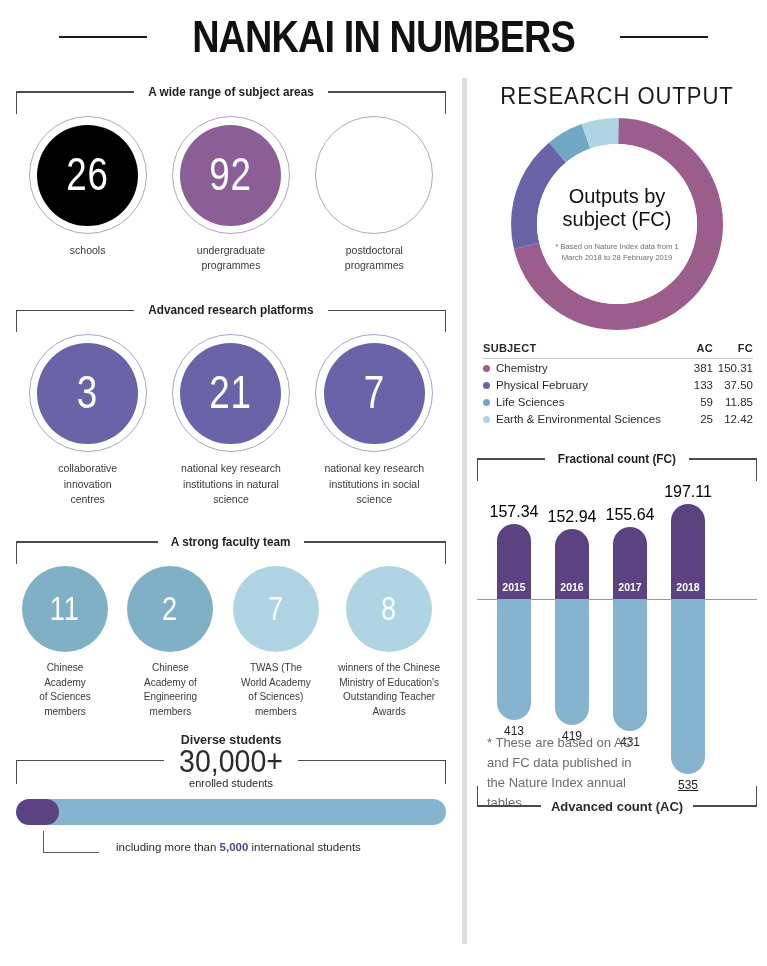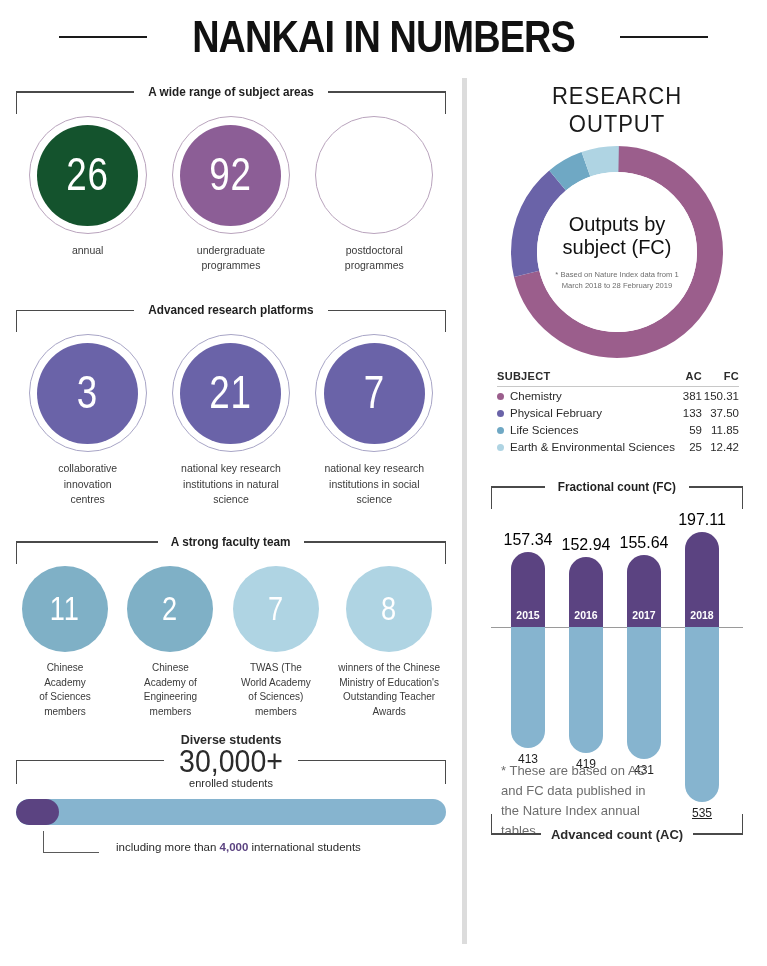--- a/index.html
+++ b/index.html
@@ -27,21 +27,21 @@
     letter-spacing: -1px;
     transform: scaleX(0.86);
     white-space: nowrap;
     color: #111111;
   }
 
   
   #columns { display: flex; height: 896px; }
   #left-col { width: 462px; position: relative; padding: 0 16px; }
   #vdivider { width: 5px; background: #dcdcdc; margin-top: 8px; height: 866px; }
-  #right-col { width: 300px; position: relative; padding: 0 24px; }
+  #right-col { width: 300px; position: relative; padding: 0 10px; }
 
   
   .bracket {
     position: relative;
     height: 20px;
     display: flex; align-items: center; justify-content: center;
   }
   .bracket .line { flex: 1; height: 1.4px; background: #4a4a4a; }
   .bracket .btitle {
     font-size: 12.5px; font-weight: bold; white-space: nowrap;
@@ -229,25 +229,25 @@
     <div class="sec12" style="margin-top:12px;">
       <div class="bracket">
         <div class="line"></div>
         <div class="btitle">A wide range of subject areas</div>
         <div class="line"></div>
       </div>
       <div class="stat-row" style="margin-top:14px;">
         <div class="stat-item">
           <div class="circle-wrap">
             <div class="ring" style="border-color:#b9a4bd"></div>
-            <div class="disc" style="background:#14532d">
+            <div class="disc" style="background:#000000">
               <span class="num">26</span>
             </div>
           </div>
-          <div class="caption">annual</div>
+          <div class="caption">schools</div>
         </div>
         <div class="stat-item">
           <div class="circle-wrap">
             <div class="ring" style="border-color:#b9a4bd"></div>
             <div class="disc" style="background:#8C5E96">
               <span class="num">92</span>
             </div>
           </div>
           <div class="caption">undergraduate<br>programmes</div>
         </div>
@@ -350,21 +350,21 @@
         <div id="students-label">Diverse students</div>
         <div id="students-number">30,000+</div>
         <div id="students-sub">enrolled students</div>
       </div>
       <div id="progress-bar">
         <div id="progress-fill" style="width: 10%;"></div>
       </div>
       <div id="intl-note">
         <div id="intl-elbow"></div>
         <div id="intl-text">
-          <span>including more than </span><b>4,000</b><span> international students</span>
+          <span>including more than </span><b>5,000</b><span> international students</span>
         </div>
       </div>
     </div>
 
   </div>
 
   <div id="vdivider"></div>
 
   <div id="right-col">
 

